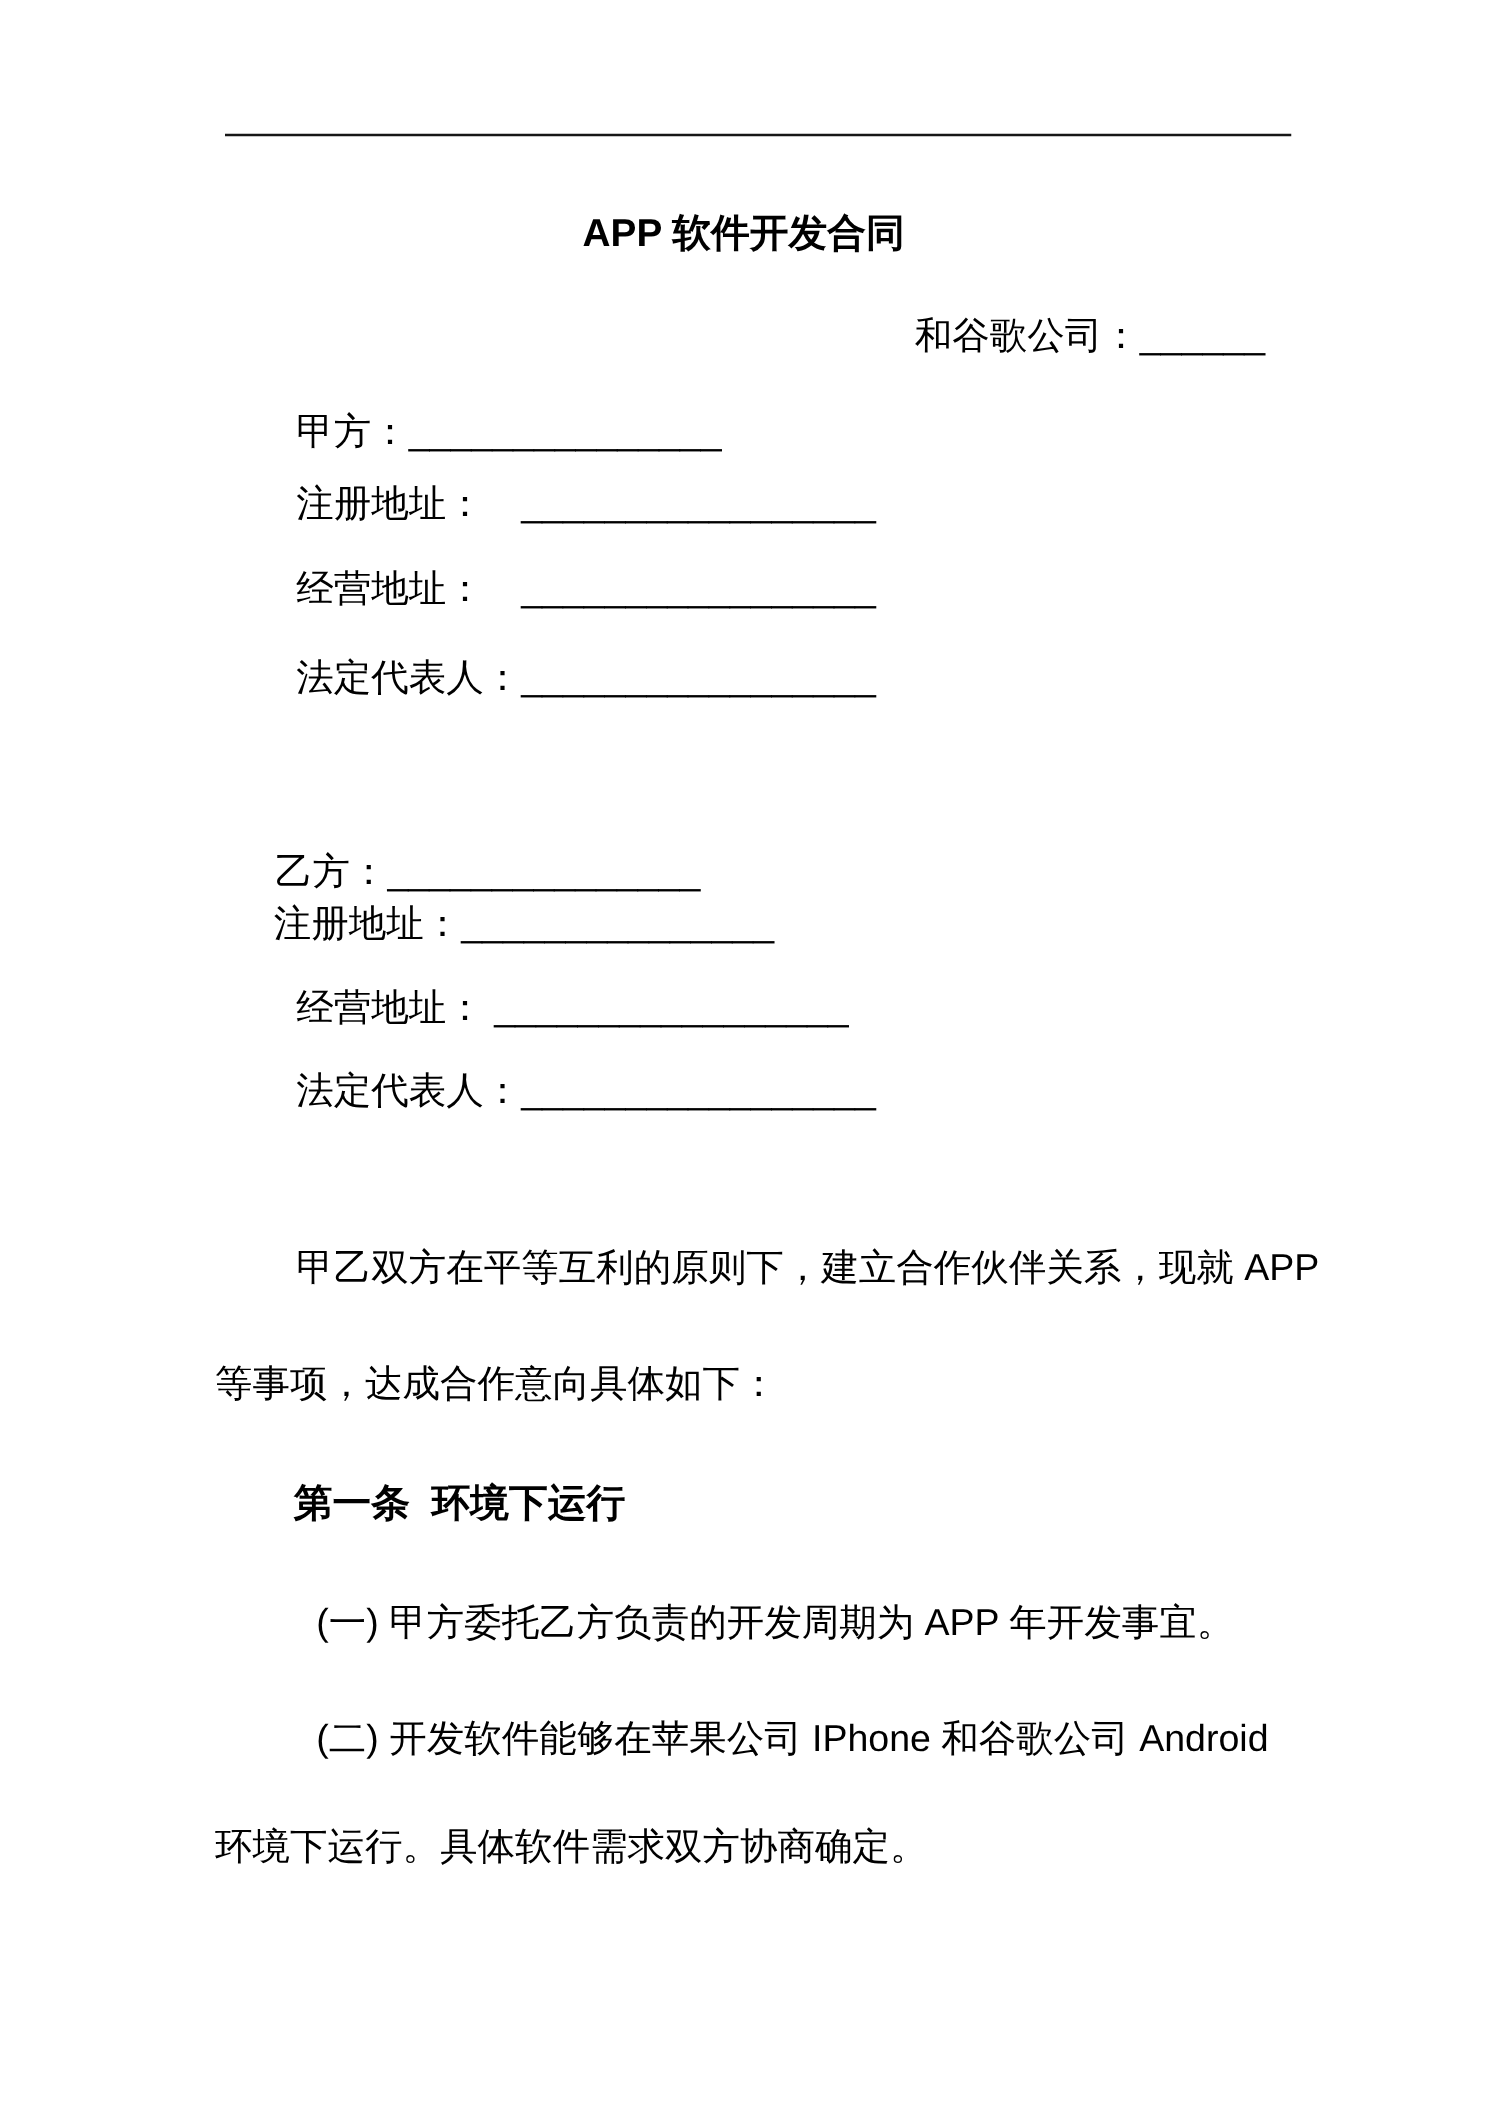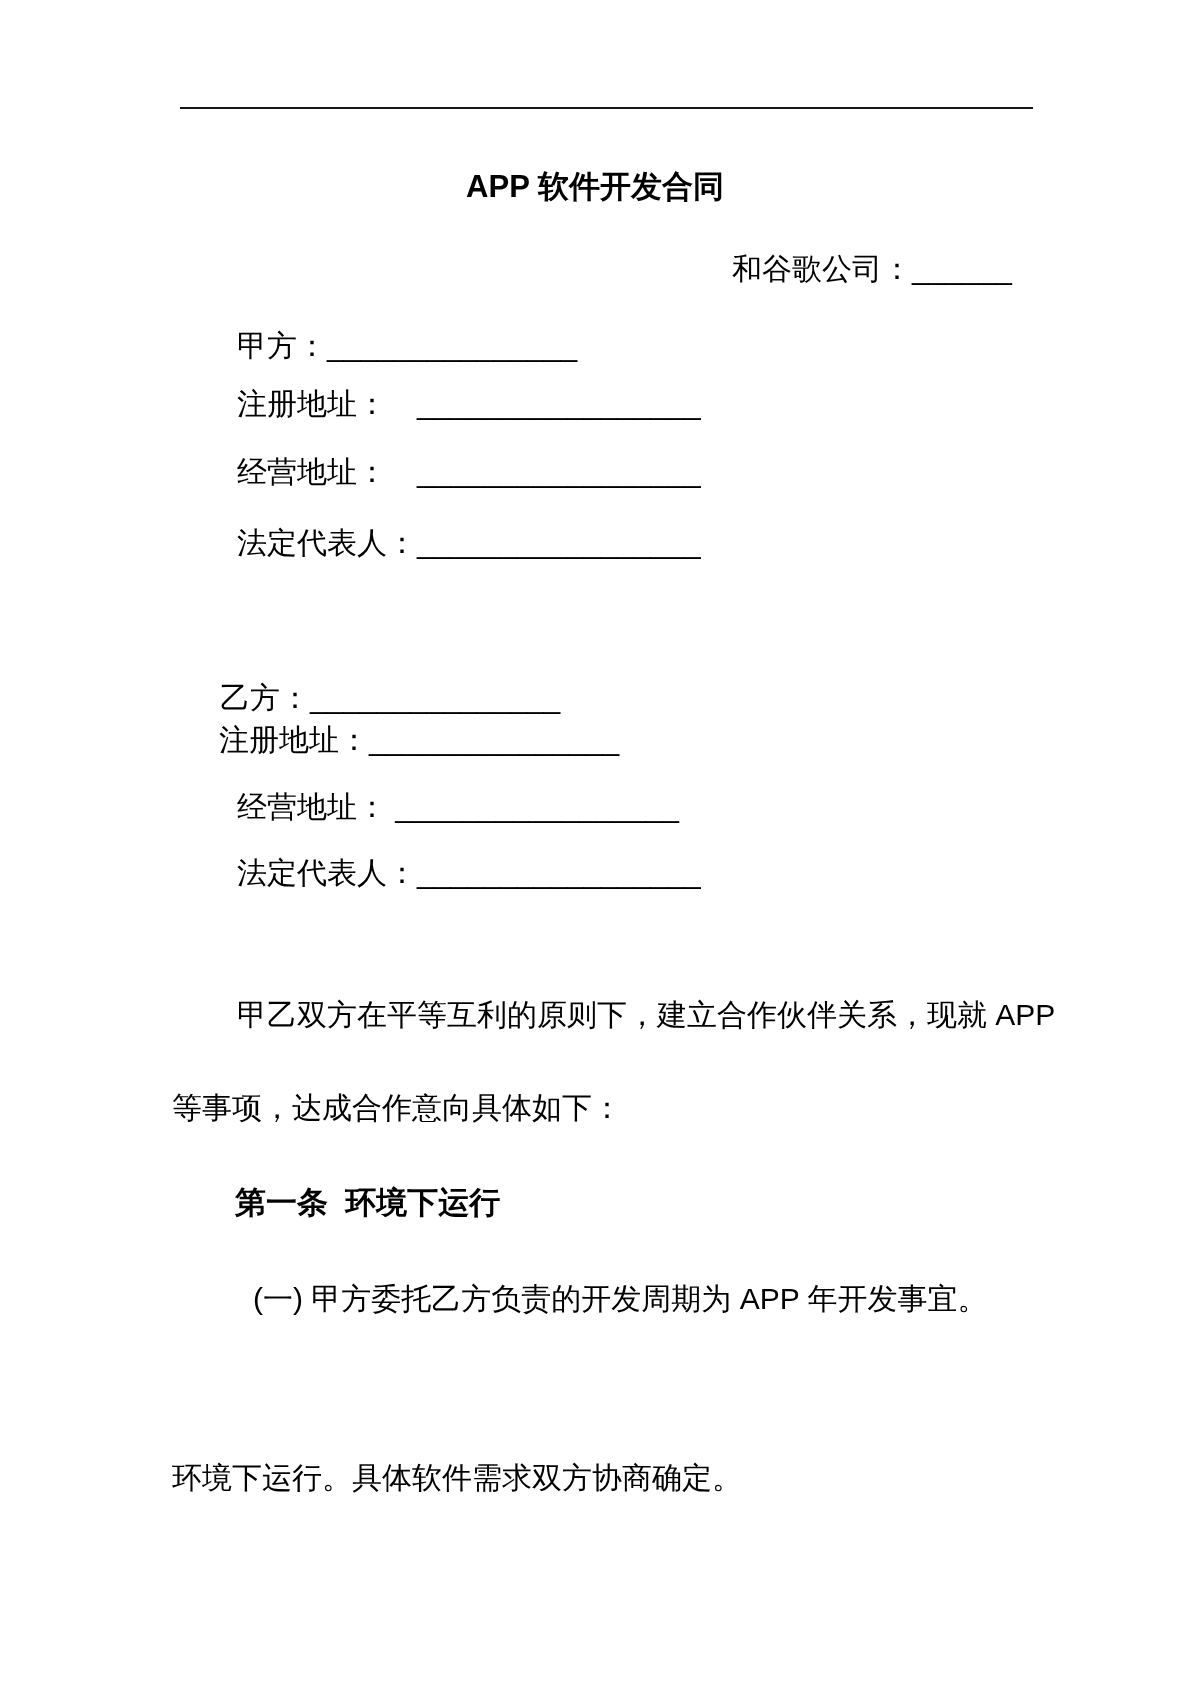--- a/index.html
+++ b/index.html
@@ -89,16 +89,17 @@
   <div class="line" id="party-b-legal">法定代表人：_________________</div>
 
   <div class="line" id="preamble-1">甲乙双方在平等互利的原则下，建立合作伙伴关系，现就 APP</div>
 
   <div class="line" id="preamble-2">等事项，达成合作意向具体如下：</div>
 
   <div class="line bold" id="article1-heading">第一条  环境下运行</div>
 
   <div class="line" id="article1-item1">(一) 甲方委托乙方负责的开发周期为 APP 年开发事宜。</div>
 
+  <div class="line" id="article1-item2a">(二) 开发软件能够在苹果公司 IPhone 和谷歌公司 Android</div>
 
   <div class="line" id="article1-item2b">环境下运行。具体软件需求双方协商确定。</div>
 
 </div>
 
 </body></html>

